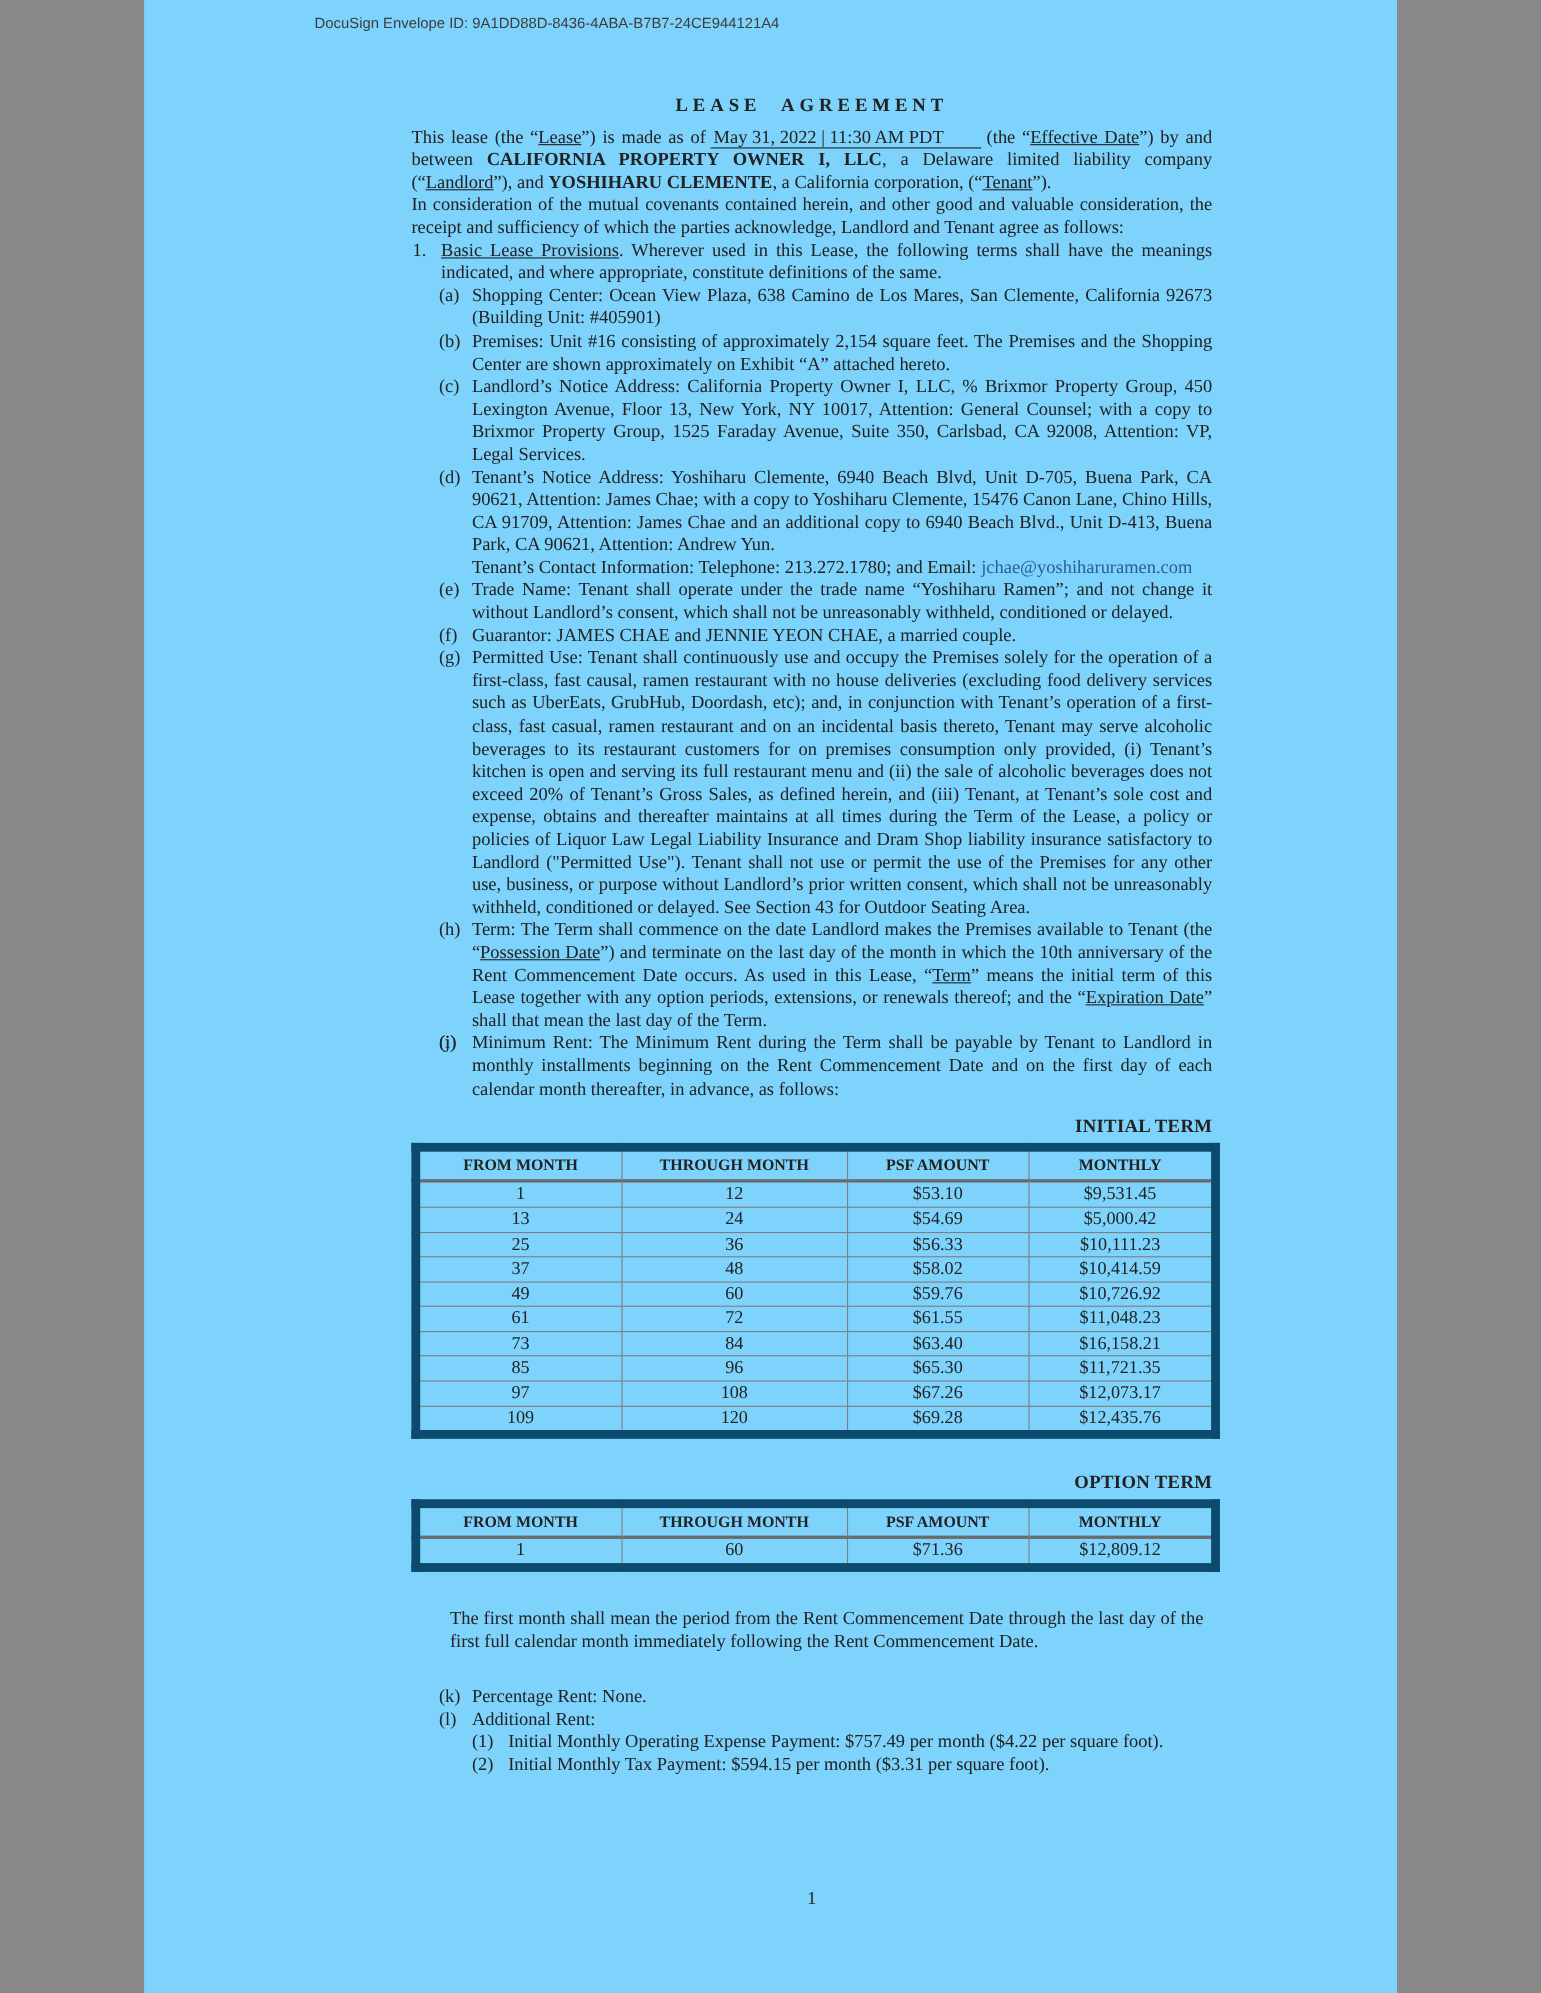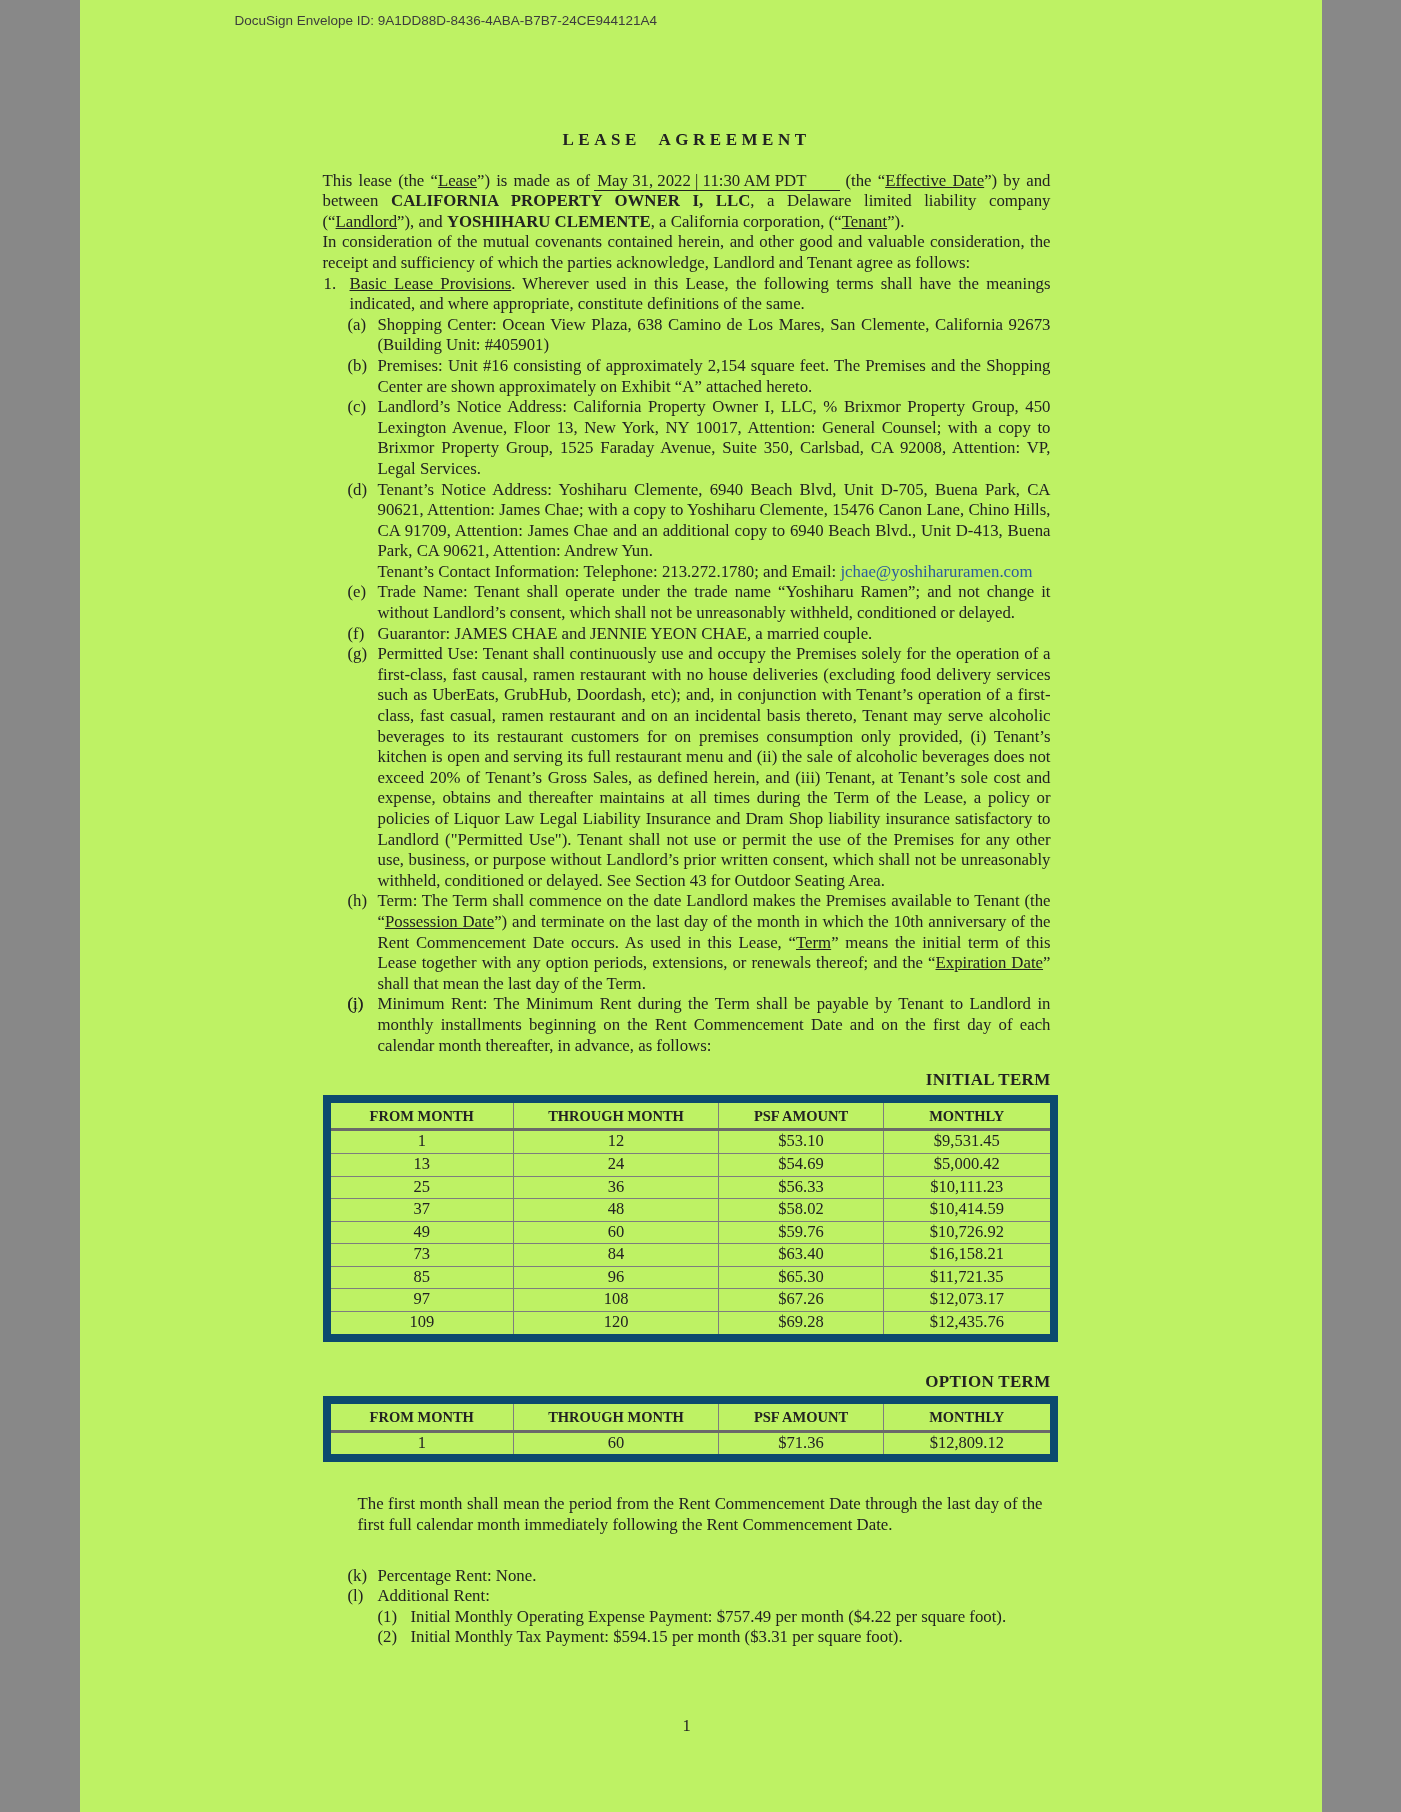--- a/index.html
+++ b/index.html
@@ -1,30 +1,30 @@
 <!DOCTYPE html>
 <html><head>
 <meta charset="utf-8">
 <style>
   html,body { margin:0; padding:0; background:#888; }
   .page {
-    position:relative; width:1242px; height:1812px; margin:0 auto;
-    background:#bef264; overflow:hidden;
+    position:relative; width:1139px; height:1812px; margin:0 auto;
+    background:#7dd3fc; overflow:hidden;
     font-family:"Liberation Serif", serif; color:#222222;
   }
   .envelope {
     position:absolute; left:155px; top:13px;
     font-family:"Liberation Sans", sans-serif; font-size:13.5px; color:#3d3d3d;
   }
   .doc {
     position:absolute; left:243px; top:0; width:728px;
     font-size:16.8px; line-height:20.6px;
   }
   .title {
-    margin:12px; padding-top:118px; padding-bottom:8px;
+    margin:0; padding-top:86px; padding-bottom:8px;
     text-align:center; font-weight:bold; font-size:17px;
     letter-spacing:4.5px; word-spacing:10px;
   }
   p.just { text-align:justify; margin:0; }
   .gap22 { margin-top:22px; }
   .b { font-weight:bold; }
   .u { text-decoration:underline; }
   .datefill {
     display:inline-block; border-bottom:1px solid #222;
     padding:0 34px 0 3px; margin:0 5px 0 4px; line-height:18px;
@@ -137,20 +137,26 @@
             <td>$58.02</td>
             <td>$10,414.59</td>
           </tr>
         <tr>
             <td>49</td>
             <td>60</td>
             <td>$59.76</td>
             <td>$10,726.92</td>
           </tr>
         <tr>
+            <td>61</td>
+            <td>72</td>
+            <td>$61.55</td>
+            <td>$11,048.23</td>
+          </tr>
+        <tr>
             <td>73</td>
             <td>84</td>
             <td>$63.40</td>
             <td>$16,158.21</td>
           </tr>
         <tr>
             <td>85</td>
             <td>96</td>
             <td>$65.30</td>
             <td>$11,721.35</td>

